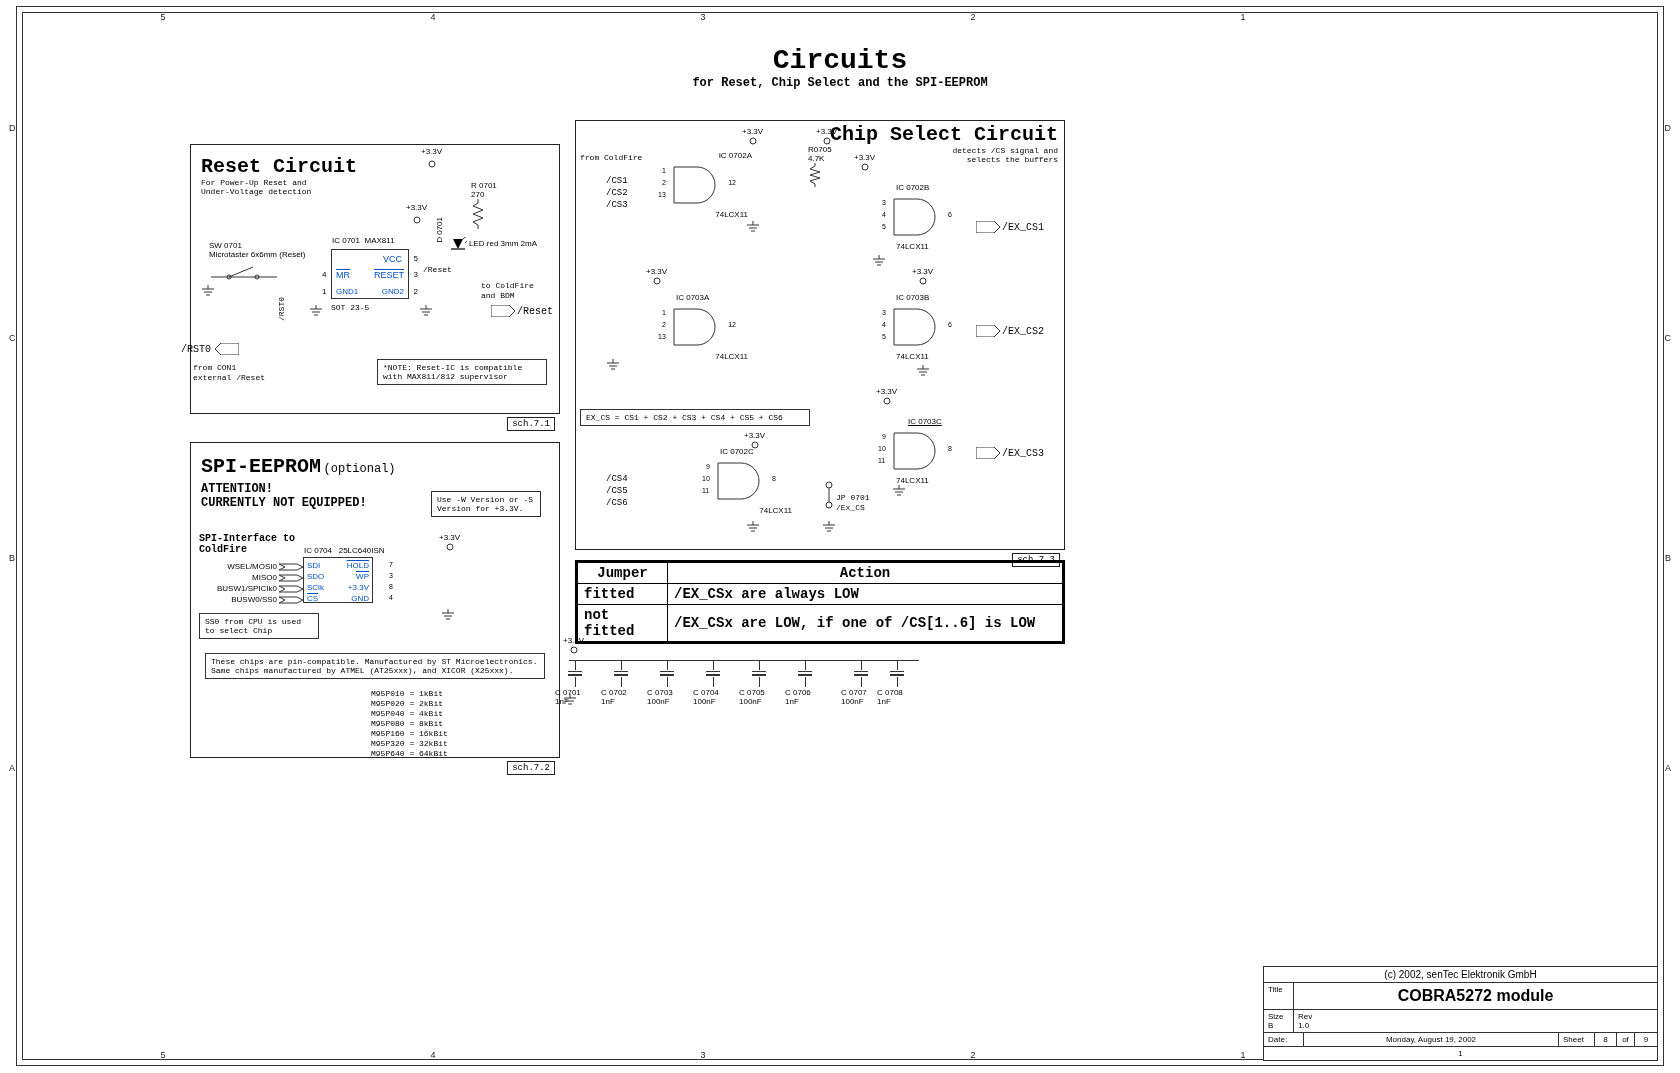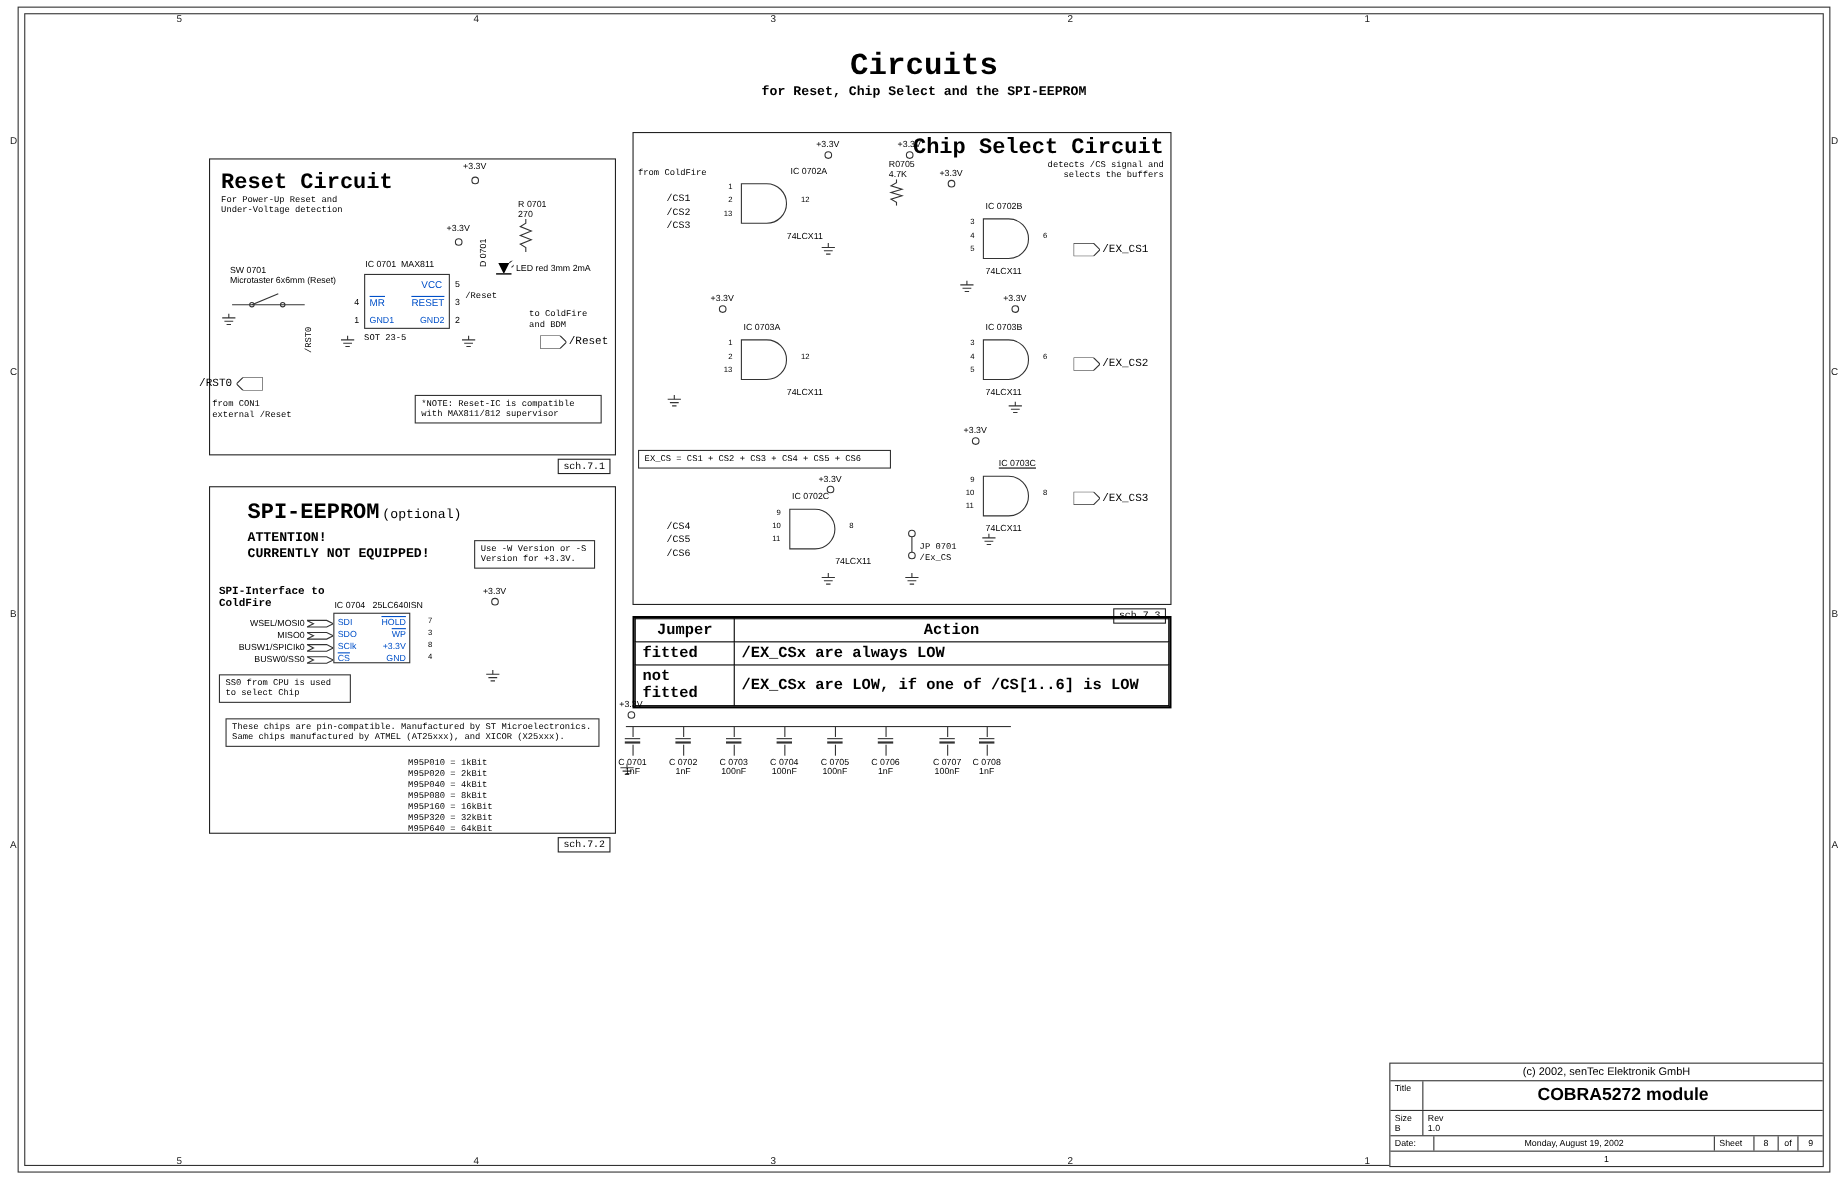--- a/index.html
+++ b/index.html
@@ -71,21 +71,21 @@
     font-family: "Courier New", monospace;
     font-size: 9px;
     padding: 1px 4px;
     background: #fff;
   }
   .mono { font-family: "Courier New", monospace; }
   .bold { font-weight: bold; }
   .blue { color: #0050c8; }
   .small { font-size: 8px; }
   .reset-box { left: 190px; top: 144px; width: 370px; height: 270px; }
-  .eeprom-box { left: 190px; top: 442px; width: 370px; height: 316px; padding-left: 24px; }
+  .eeprom-box { left: 190px; top: 442px; width: 370px; height: 316px; }
   .chipsel-box { left: 575px; top: 120px; width: 490px; height: 430px; }
 
   .hdr { font-family: "Courier New", monospace; font-weight: bold; }
   h2.hdr { font-size: 20px; margin: 4px 0 0 0; }
 
   .gate {
     position: absolute;
     width: 50px; height: 40px;
   }
   .gate svg { width: 100%; height: 100%; }
@@ -132,21 +132,21 @@
 
   .cap-bank {
     position: absolute;
     left: 575px; top: 640px;
     width: 370px; height: 110px;
     font-family: Arial, sans-serif;
   }
   .cap {
     position: absolute;
     width: 40px;
-    text-align: center;
+    text-align: left;
     font-size: 8px;
   }
   .cap .sym {
     width: 100%; height: 30px;
     display: flex; flex-direction: column; align-items: center; justify-content: center;
   }
   .cap .plate { width: 14px; height: 1.5px; background: #333; margin: 1px 0; }
   .cap .lead  { width: 1px; height: 10px; background: #333; }
 
   .title-corner {

